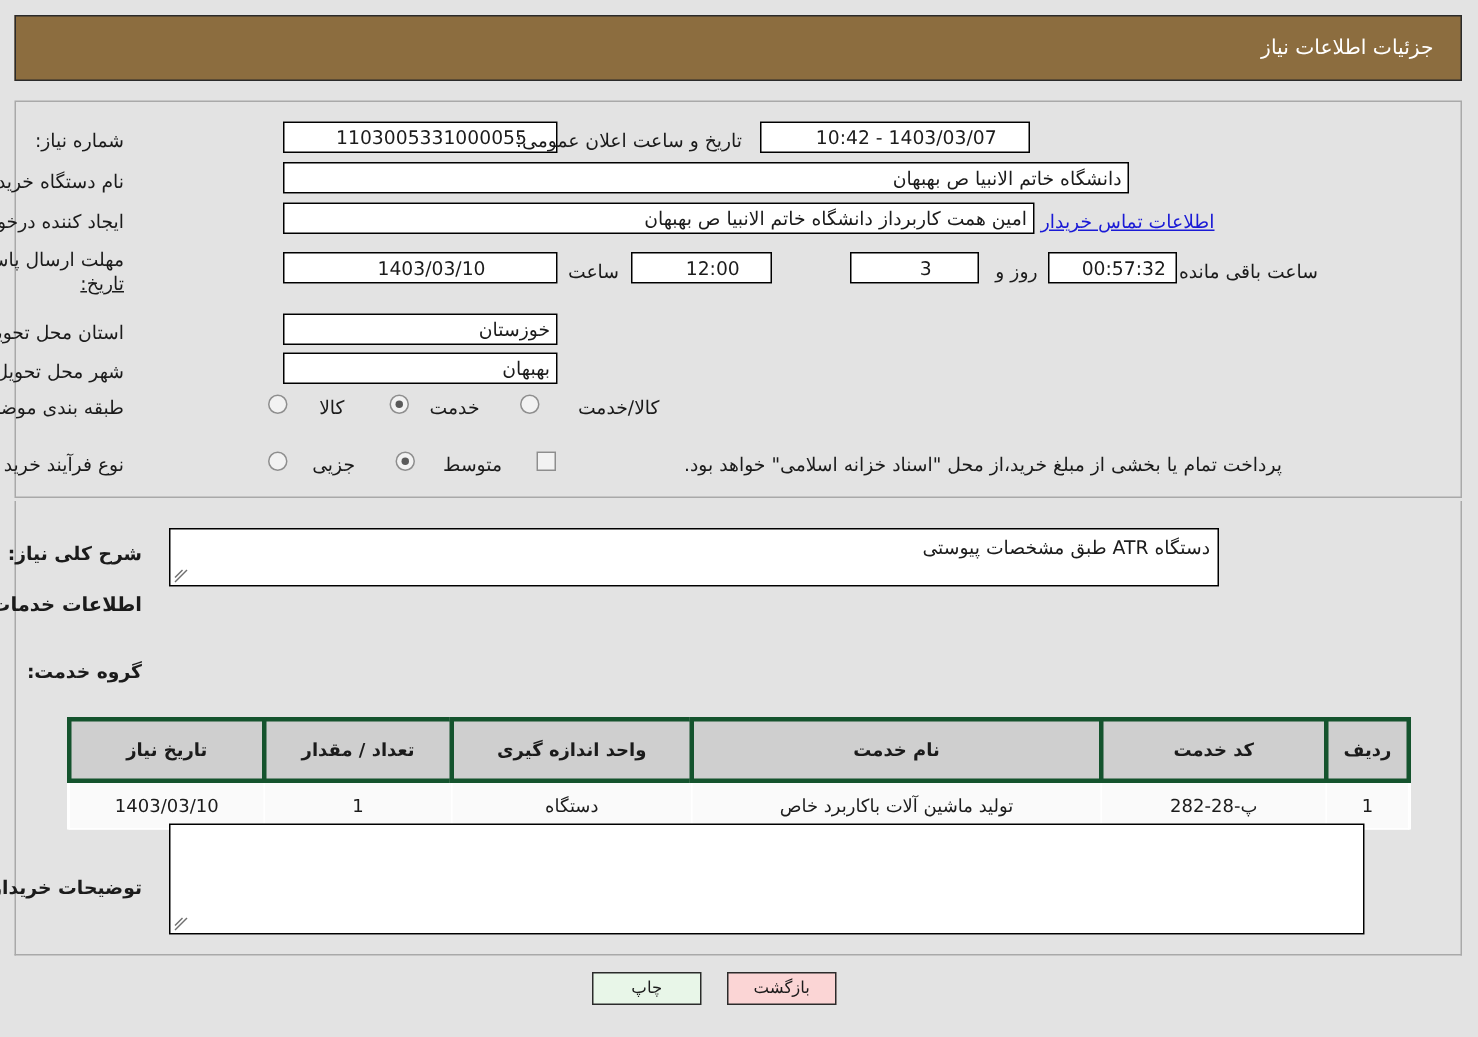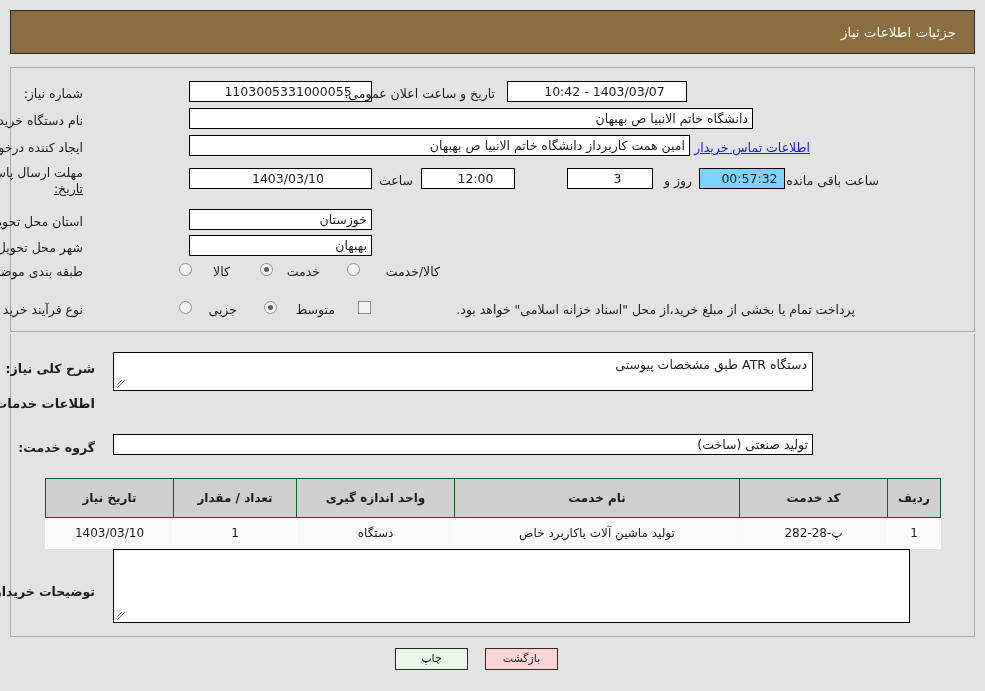--- a/index.html
+++ b/index.html
@@ -64,21 +64,21 @@
     border: 1px solid #000000;
     font-size: 12.5px;
     color: #1b1b1b;
     line-height: 19px;
     height: 21px;
     padding: 0 4px;
     white-space: nowrap;
     overflow: hidden;
   }
   .fld.center { text-align: center; padding-left: 19px; }
-  .fld.cream { background: #7dd3fc; }
+  .fld.cream { background: #ffffff; }
   .link {
     position: absolute;
     font-size: 12.5px;
     color: #1a1ad6;
     white-space: nowrap;
     cursor: pointer;
     text-decoration: underline;
   }
 
   
@@ -136,21 +136,21 @@
     position: absolute;
     top: 478px;
     right: 44px;
     width: 896px;
     border-collapse: collapse;
     font-size: 12px;
     background: #ffffff;
   }
   #svc-table th {
     background: #cfcfcf;
-    border: 1px solid #14532d;
+    border: 3px solid #14532d;
     color: #1b1b1b;
     font-weight: bold;
     height: 26px;
     padding: 6px 6px;
     text-align: center;
   }
   #svc-table td {
     background: #fafafa;
     border: 1px solid #ffffff;
     color: #1b1b1b;
@@ -275,21 +275,20 @@
   <div class="ta" style="top:352px; right:172px; width:700px; height:39px;">دستگاه ATR طبق مشخصات پیوستی
     <svg class="grip" viewBox="0 0 10 10">
       <line x1="1" y1="9" x2="9" y2="1" stroke="#6f6f6f" stroke-width="1"></line>
       <line x1="1" y1="6" x2="6" y2="1" stroke="#6f6f6f" stroke-width="1"></line>
     </svg>
   </div>
 
   <div class="lbl bold" style="top:396px; right:890px; font-size:13px;">اطلاعات خدمات مورد نیاز</div>
 
   <div class="lbl bold" style="top:440px; right:890px;">گروه خدمت:</div>
-  <div class="fld" style="top:434px; right:172px; width:700px;">تولید صنعتی (ساخت)</div>
 
   <table id="svc-table">
     <thead>
       <tr>
         <th style="width:40px;text-align:center;">ردیف</th>
         <th style="width:135px;">کد خدمت</th>
         <th>نام خدمت</th>
         <th style="width:145px;">واحد اندازه گیری</th>
         <th style="width:110px;">تعداد / مقدار</th>
         <th style="width:115px;">تاریخ نیاز</th>

